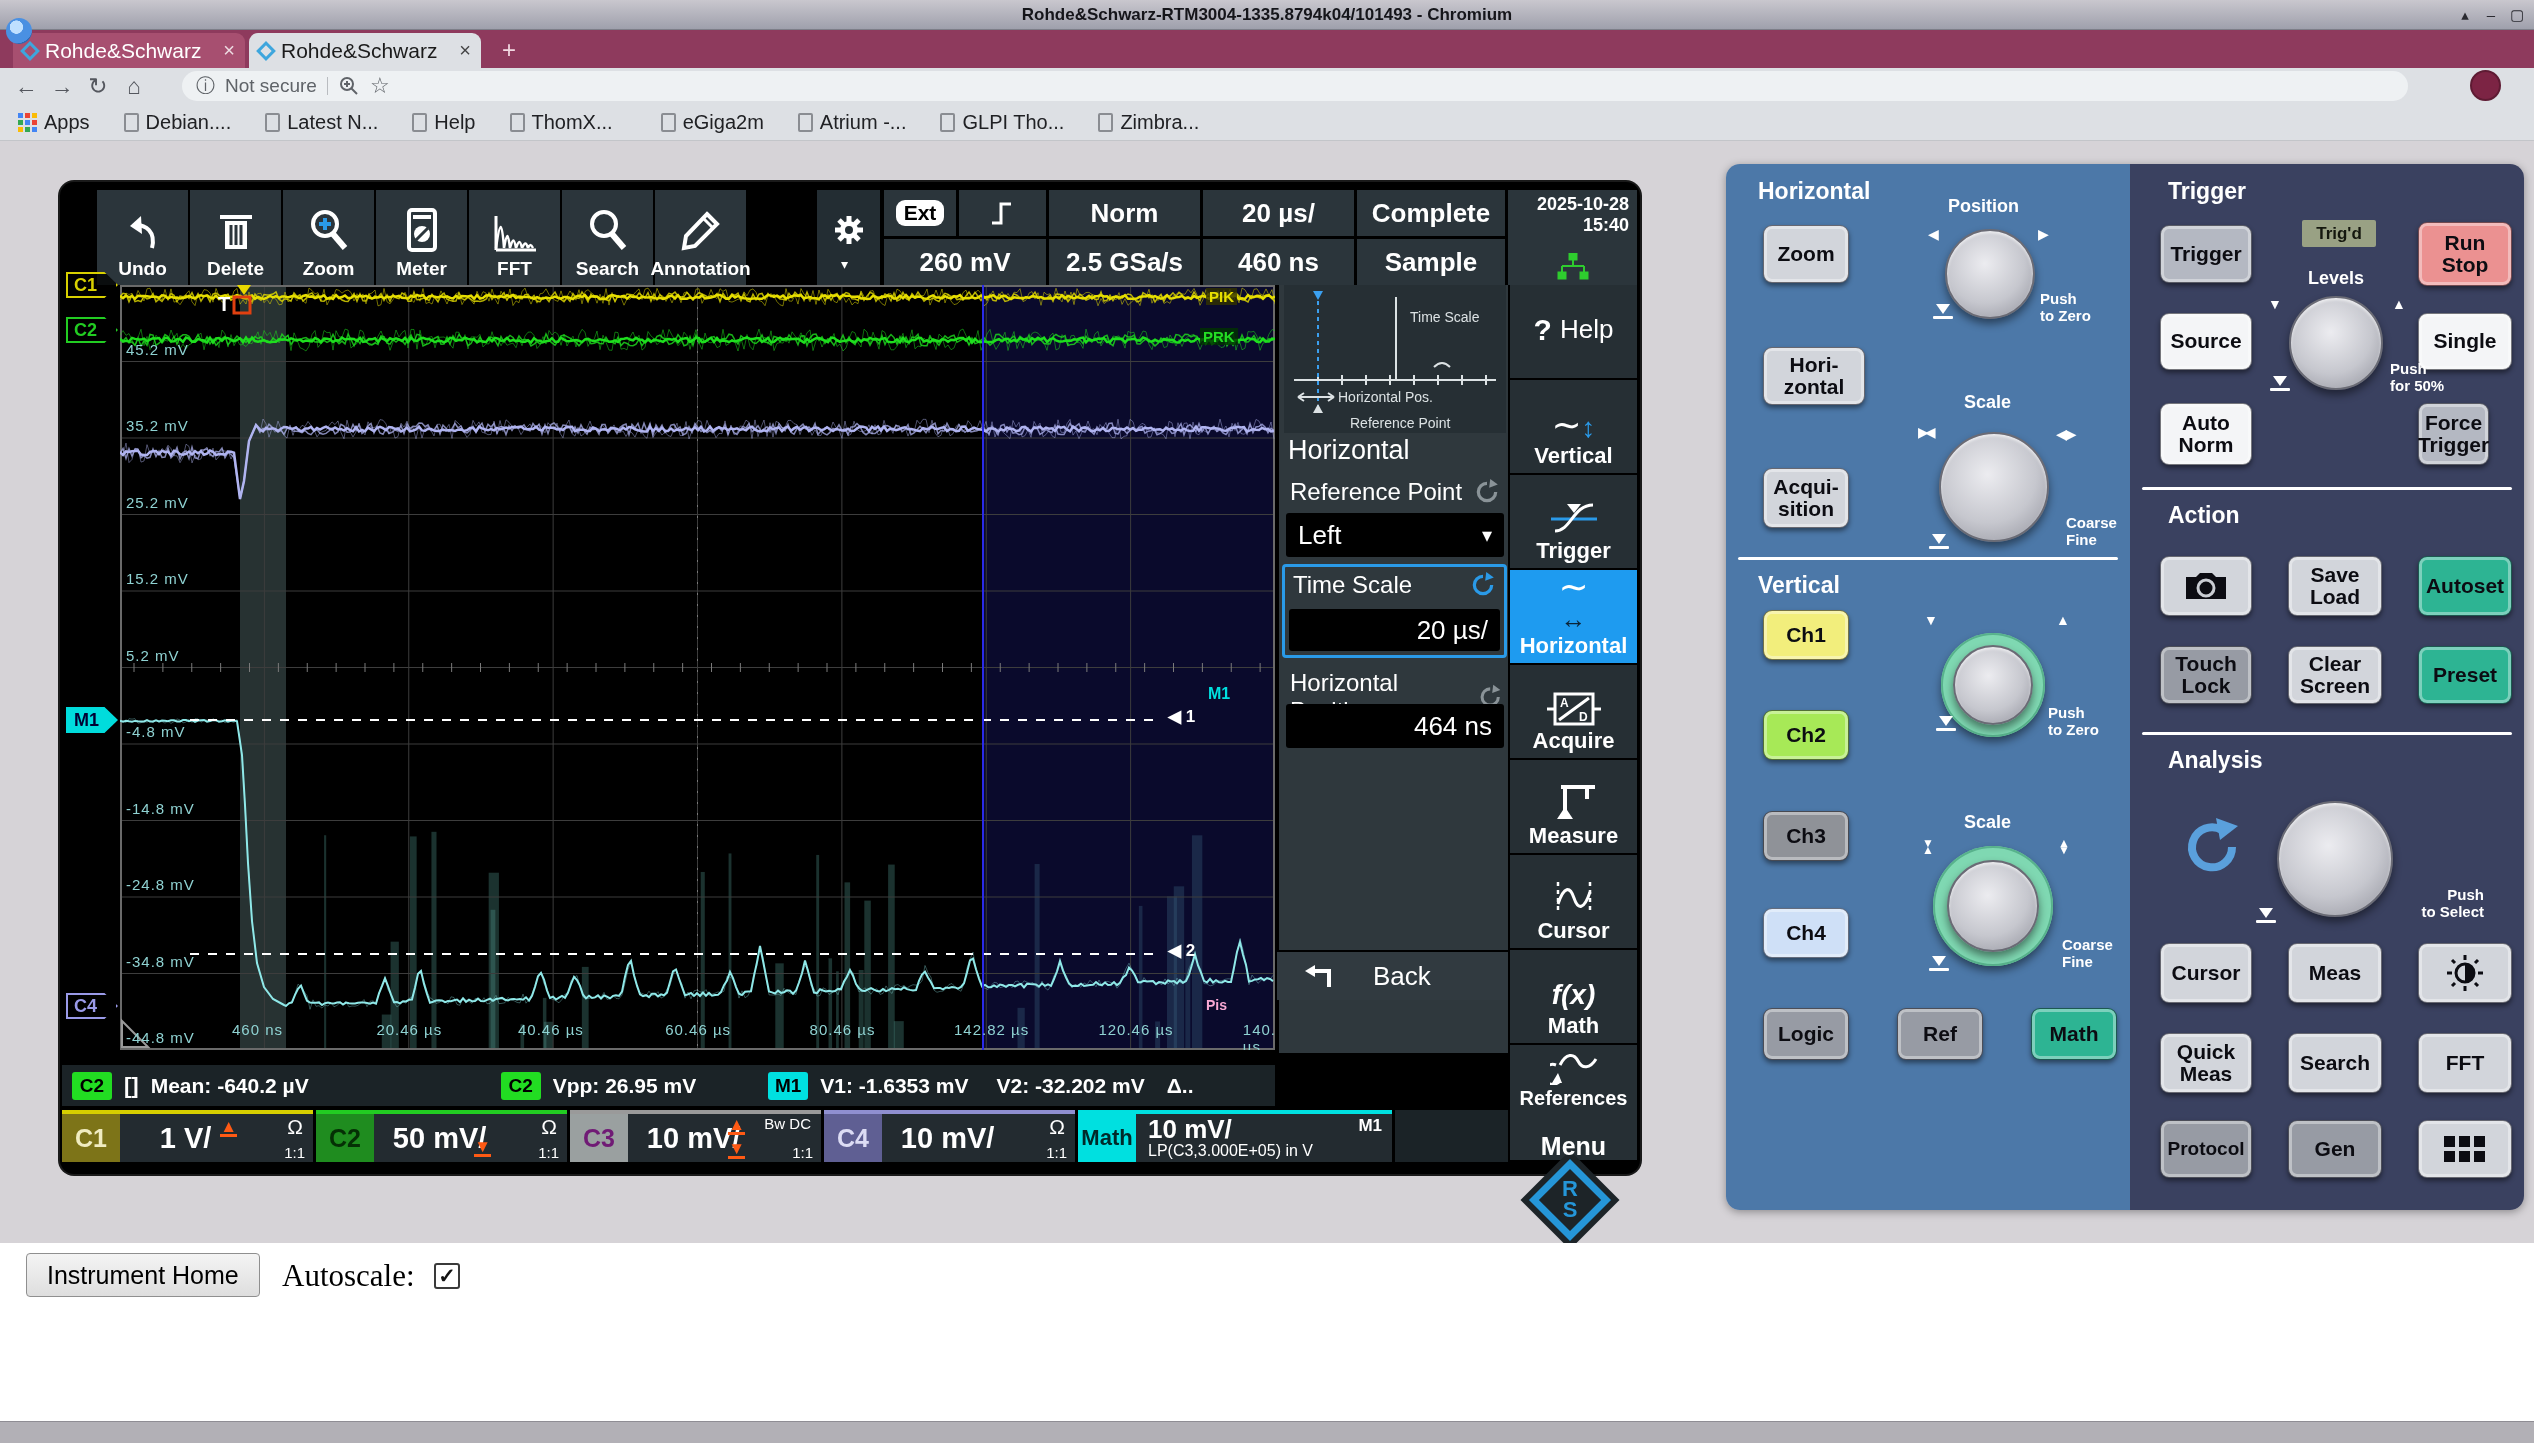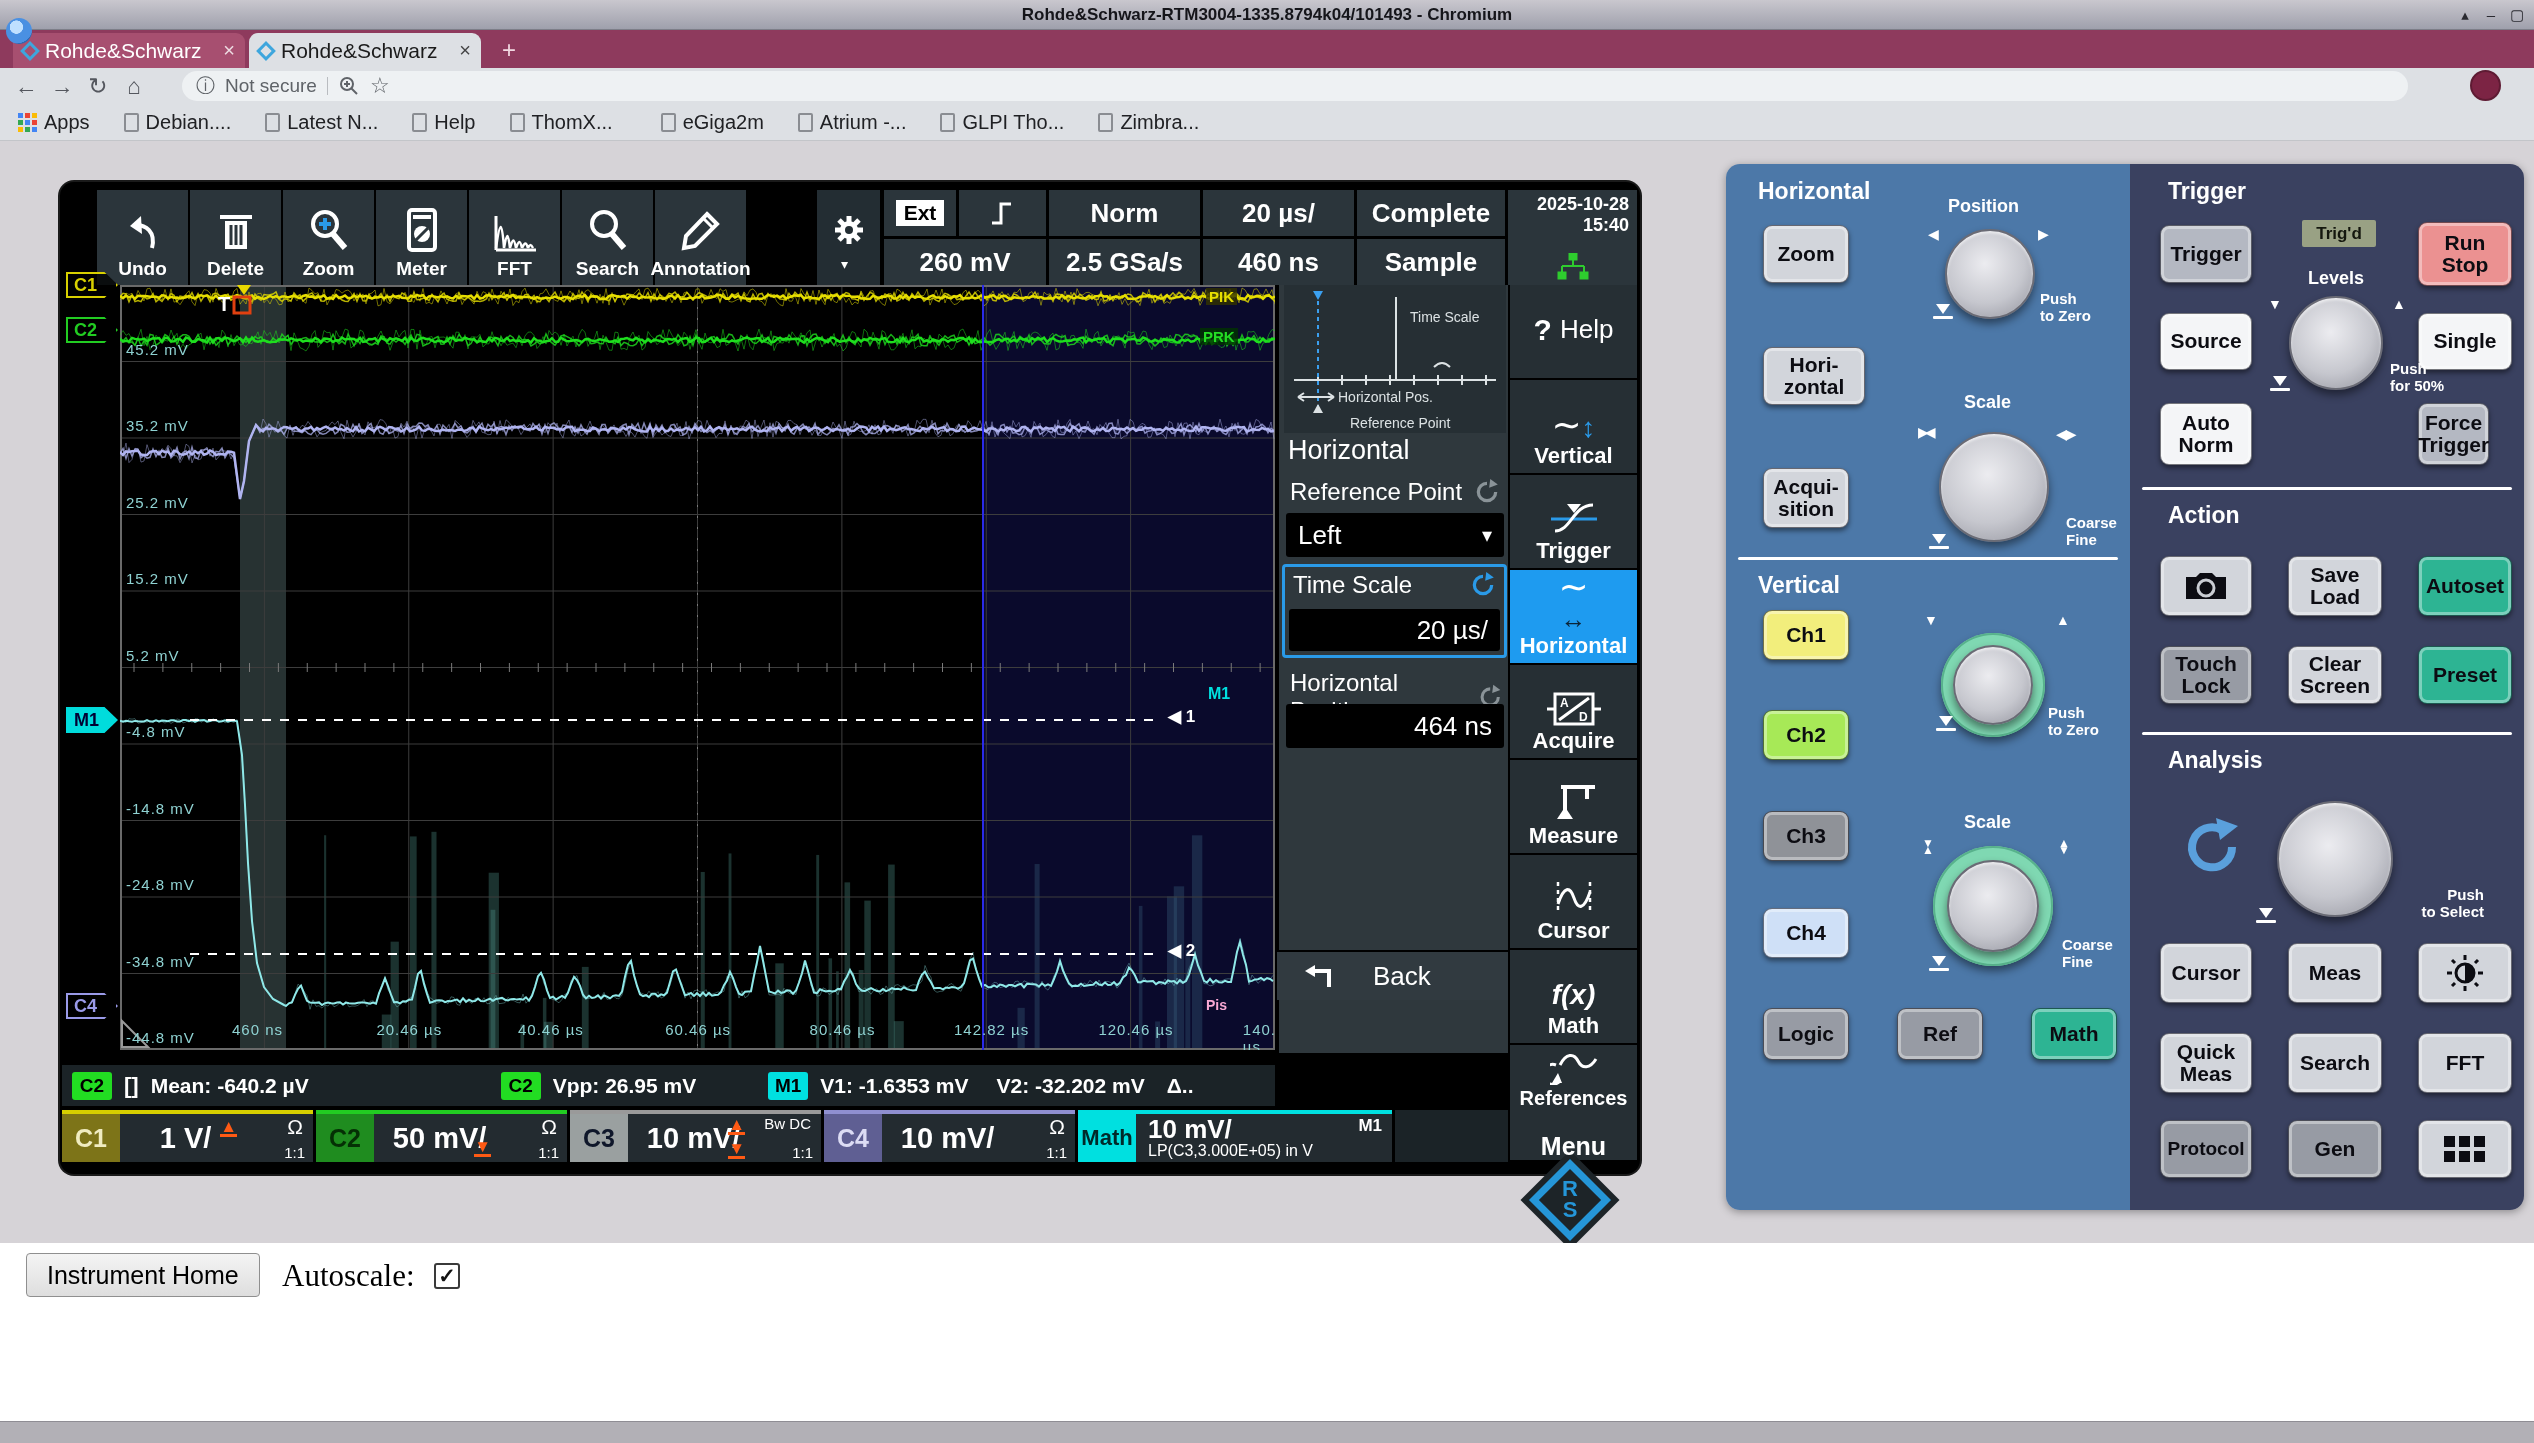--- a/index.html
+++ b/index.html
@@ -40,21 +40,21 @@
   #graybg{left:0;top:141px;width:2534px;height:1102px;background:#d6d3d7}
   #whitebg{left:0;top:1243px;width:2534px;height:178px;background:#fff}
   #footerbar{left:0;top:1421px;width:2534px;height:22px;background:#b2b0b6;border-top:1px solid #8f8d94}
 
   
   #scope{left:60px;top:182px;width:1580px;height:992px;background:#000;border-radius:14px;box-shadow:0 0 0 2px #1a1a1a}
   .tbb{top:8px;width:91px;height:95px;background:#2b353b;display:flex;flex-direction:column;align-items:center;justify-content:flex-end;padding-bottom:5px;gap:6px}
   .tbb .lbl{color:#fff;font-size:19px;font-weight:bold}
   .stc{background:#2b353b;color:#fff;font-size:26px;font-weight:bold;display:flex;align-items:center;justify-content:center}
   #datecell{color:#fff;font-size:18px;font-weight:bold;text-align:right;background:#2b353b;display:flex;flex-direction:column;align-items:flex-end;justify-content:space-between;padding:4px 8px}
-  .extbadge{background:#fff;color:#000;font-size:21px;font-weight:bold;padding:1px 8px;border-radius:0}
+  .extbadge{background:#fff;color:#000;font-size:21px;font-weight:bold;padding:1px 8px;border-radius:9px}
 
   #grid{left:60px;top:103px;width:1155px;height:765px;background:#000;overflow:hidden}
   .glabel{position:absolute;color:#8fd2d2;font-size:15px;letter-spacing:1px}
   .gmark{position:absolute;font-weight:bold}
   .tag{position:absolute;left:6px;width:52px;height:26px;font-size:18px;font-weight:bold;display:flex;align-items:center;padding-left:8px;clip-path:polygon(0 0,74% 0,100% 50%,74% 100%,0 100%)}
   .tag-line{background:rgba(0,0,0,.75)}
 
   
   #menupanel{left:1217px;top:103px;width:231px;height:768px;background:#2f383d;border-left:2px solid #000}
   #diagbox{left:5px;top:0;width:222px;height:148px;background:#262f34}
@@ -613,21 +613,21 @@
   <div class="ch" style="left:256px;width:251px;border-top:4px solid #22cc22">
     <div class="ch-id" style="background:#1f8c1f;color:#053005">C2</div>
     <div class="ch-val">
       <span class="ch-scale">50 mV/</span>
       <span class="ch-arrow" style="right:76px;bottom:5px">▼</span>
       <span class="ch-ohm">Ω</span>
       <span class="ch-probe">1:1</span>
     </div>
   </div>
   <div class="ch" style="left:510px;width:251px;border-top:4px solid #9a9a9a">
-    <div class="ch-id" style="background:#9aa0a0;color:#0f172a">C3</div>
+    <div class="ch-id" style="background:#9aa0a0;color:#701a75">C3</div>
     <div class="ch-val">
       <span class="ch-scale">10 mV/</span>
       <span class="ch-arrow" style="right:76px;top:3px">▲</span>
       <span class="ch-arrow" style="right:76px;bottom:3px">▼</span>
       <span class="ch-ohm" style="font-size:15px">Bw DC</span>
       <span class="ch-probe">1:1</span>
     </div>
   </div>
   <div class="ch" style="left:764px;width:251px;border-top:4px solid #8f8fd0">
     <div class="ch-id" style="background:#5f5f93;color:#dcdcf4">C4</div>

